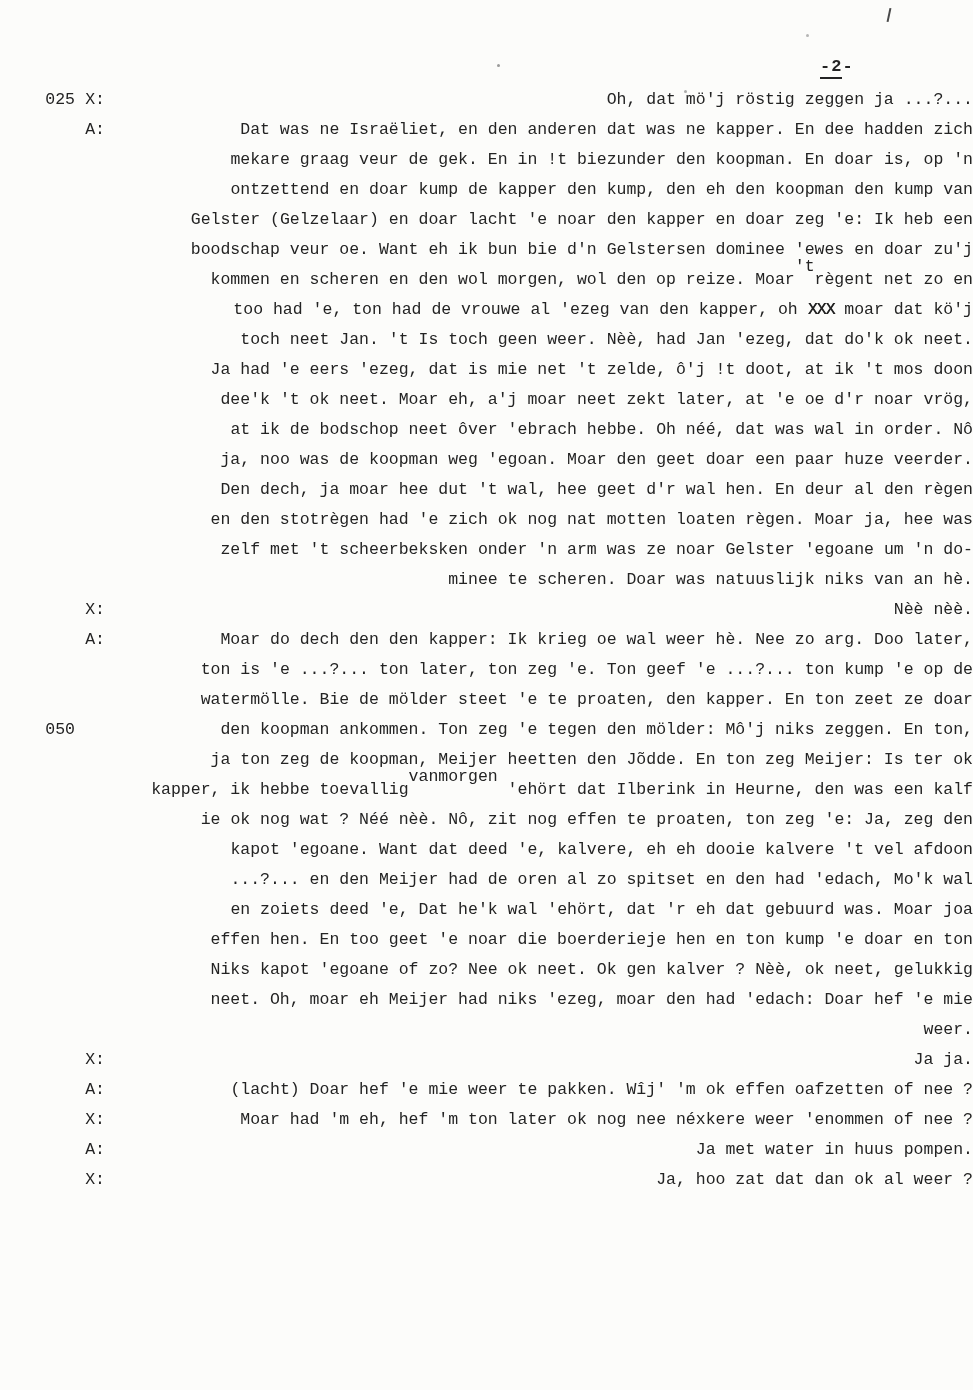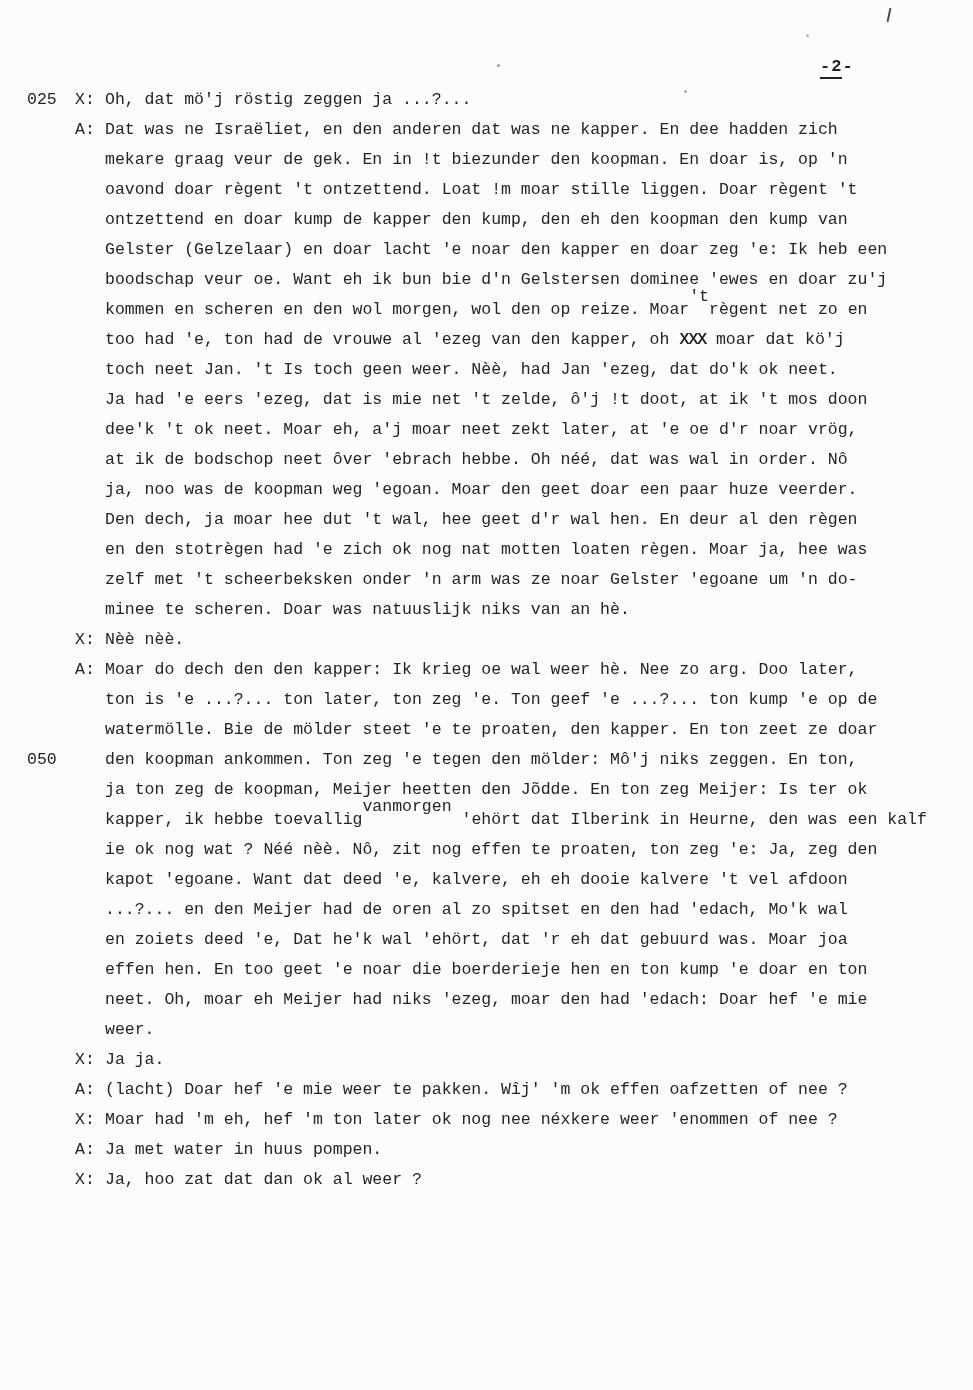--- a/index.html
+++ b/index.html
@@ -22,21 +22,21 @@
     font-weight:bold;
     letter-spacing:1px;
     white-space:pre;
   }
   .pn-underline{
     border-bottom:2px solid #232323;
     padding-bottom:1px;
   }
   .transcript{
     position:absolute;
-    top:85px;left:0;right:0;
+    top:85px;left:0;right:0;text-align:right;
   }
   .line{
     display:flex;
     height:30px;
     line-height:30px;
     font-size:16.5px;
     white-space:pre;
   }
   .m{
     flex:0 0 75px;
@@ -79,21 +79,20 @@
   <div class="scan-mark mark-dot1"></div>
   <div class="scan-mark mark-dot2"></div>
   <div class="scan-mark mark-dot3"></div>
 
   <div class="page-number"><span class="pn-underline">-2</span><span>-</span></div>
 
   <div class="transcript">
       <div class="line"><span class="m">025</span><span class="sp">X:</span><span class="tx"><span class="seg">Oh, dat mö'j röstig zeggen ja ...?...</span></span></div>
       <div class="line"><span class="m"></span><span class="sp">A:</span><span class="tx"><span class="seg">Dat was ne Israëliet, en den anderen dat was ne kapper. En dee hadden zich</span></span></div>
       <div class="line"><span class="m"></span><span class="sp"></span><span class="tx"><span class="seg">mekare graag veur de gek. En in !t biezunder den koopman. En doar is, op 'n</span></span></div>
-      <div class="line"><span class="m"></span><span class="sp"></span><span class="tx"><span class="seg">oavond doar règent 't ontzettend. Loat !m moar stille liggen. Doar règent 't</span></span></div>
       <div class="line"><span class="m"></span><span class="sp"></span><span class="tx"><span class="seg">ontzettend en doar kump de kapper den kump, den eh den koopman den kump van</span></span></div>
       <div class="line"><span class="m"></span><span class="sp"></span><span class="tx"><span class="seg">Gelster (Gelzelaar) en doar lacht 'e noar den kapper en doar zeg 'e: Ik heb een</span></span></div>
       <div class="line"><span class="m"></span><span class="sp"></span><span class="tx"><span class="seg">boodschap veur oe. Want eh ik bun bie d'n Gelstersen dominee 'ewes en doar zu'j</span></span></div>
       <div class="line"><span class="m"></span><span class="sp"></span><span class="tx"><span class="seg">kommen en scheren en den wol morgen, wol den op reize. Moar</span><span class="sup">'t</span><span class="seg">règent net zo en</span></span></div>
       <div class="line"><span class="m"></span><span class="sp"></span><span class="tx"><span class="seg">too had 'e, ton had de vrouwe al 'ezeg van den kapper, oh </span><span class="xover">XXX</span><span class="seg"> moar dat kö'j</span></span></div>
       <div class="line"><span class="m"></span><span class="sp"></span><span class="tx"><span class="seg">toch neet Jan. 't Is toch geen weer. Nèè, had Jan 'ezeg, dat do'k ok neet.</span></span></div>
       <div class="line"><span class="m"></span><span class="sp"></span><span class="tx"><span class="seg">Ja had 'e eers 'ezeg, dat is mie net 't zelde, ô'j !t doot, at ik 't mos doon</span></span></div>
       <div class="line"><span class="m"></span><span class="sp"></span><span class="tx"><span class="seg">dee'k 't ok neet. Moar eh, a'j moar neet zekt later, at 'e oe d'r noar vrög,</span></span></div>
       <div class="line"><span class="m"></span><span class="sp"></span><span class="tx"><span class="seg">at ik de bodschop neet ôver 'ebrach hebbe. Oh néé, dat was wal in order. Nô</span></span></div>
       <div class="line"><span class="m"></span><span class="sp"></span><span class="tx"><span class="seg">ja, noo was de koopman weg 'egoan. Moar den geet doar een paar huze veerder.</span></span></div>
@@ -106,20 +105,21 @@
       <div class="line"><span class="m"></span><span class="sp"></span><span class="tx"><span class="seg">ton is 'e ...?... ton later, ton zeg 'e. Ton geef 'e ...?... ton kump 'e op de</span></span></div>
       <div class="line"><span class="m"></span><span class="sp"></span><span class="tx"><span class="seg">watermölle. Bie de mölder steet 'e te proaten, den kapper. En ton zeet ze doar</span></span></div>
       <div class="line"><span class="m">050</span><span class="sp"></span><span class="tx"><span class="seg">den koopman ankommen. Ton zeg 'e tegen den mölder: Mô'j niks zeggen. En ton,</span></span></div>
       <div class="line"><span class="m"></span><span class="sp"></span><span class="tx"><span class="seg">ja ton zeg de koopman, Meijer heetten den Jõdde. En ton zeg Meijer: Is ter ok</span></span></div>
       <div class="line"><span class="m"></span><span class="sp"></span><span class="tx"><span class="seg">kapper, ik hebbe toevallig</span><span class="sup">vanmorgen</span><span class="seg"> 'ehört dat Ilberink in Heurne, den was een kalf</span></span></div>
       <div class="line"><span class="m"></span><span class="sp"></span><span class="tx"><span class="seg">ie ok nog wat ? Néé nèè. Nô, zit nog effen te proaten, ton zeg 'e: Ja, zeg den</span></span></div>
       <div class="line"><span class="m"></span><span class="sp"></span><span class="tx"><span class="seg">kapot 'egoane. Want dat deed 'e, kalvere, eh eh dooie kalvere 't vel afdoon</span></span></div>
       <div class="line"><span class="m"></span><span class="sp"></span><span class="tx"><span class="seg">...?... en den Meijer had de oren al zo spitset en den had 'edach, Mo'k wal</span></span></div>
       <div class="line"><span class="m"></span><span class="sp"></span><span class="tx"><span class="seg">en zoiets deed 'e, Dat he'k wal 'ehört, dat 'r eh dat gebuurd was. Moar joa</span></span></div>
       <div class="line"><span class="m"></span><span class="sp"></span><span class="tx"><span class="seg">effen hen. En too geet 'e noar die boerderieje hen en ton kump 'e doar en ton</span></span></div>
+      <div class="line"><span class="m"></span><span class="sp"></span><span class="tx"><span class="seg">Niks kapot 'egoane of zo? Nee ok neet. Ok gen kalver ? Nèè, ok neet, gelukkig</span></span></div>
       <div class="line"><span class="m"></span><span class="sp"></span><span class="tx"><span class="seg">neet. Oh, moar eh Meijer had niks 'ezeg, moar den had 'edach: Doar hef 'e mie</span></span></div>
       <div class="line"><span class="m"></span><span class="sp"></span><span class="tx"><span class="seg">weer.</span></span></div>
       <div class="line"><span class="m"></span><span class="sp">X:</span><span class="tx"><span class="seg">Ja ja.</span></span></div>
       <div class="line"><span class="m"></span><span class="sp">A:</span><span class="tx"><span class="seg">(lacht) Doar hef 'e mie weer te pakken. Wîj' 'm ok effen oafzetten of nee ?</span></span></div>
       <div class="line"><span class="m"></span><span class="sp">X:</span><span class="tx"><span class="seg">Moar had 'm eh, hef 'm ton later ok nog nee néxkere weer 'enommen of nee ?</span></span></div>
       <div class="line"><span class="m"></span><span class="sp">A:</span><span class="tx"><span class="seg">Ja met water in huus pompen.</span></span></div>
       <div class="line"><span class="m"></span><span class="sp">X:</span><span class="tx"><span class="seg">Ja, hoo zat dat dan ok al weer ?</span></span></div>
     </div>
 
 </div>

